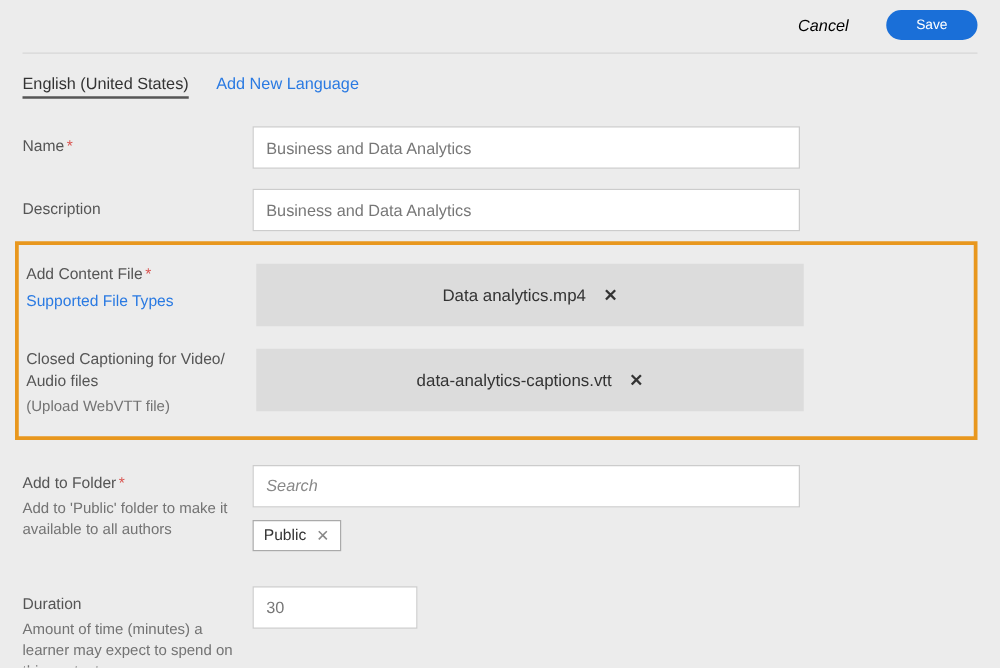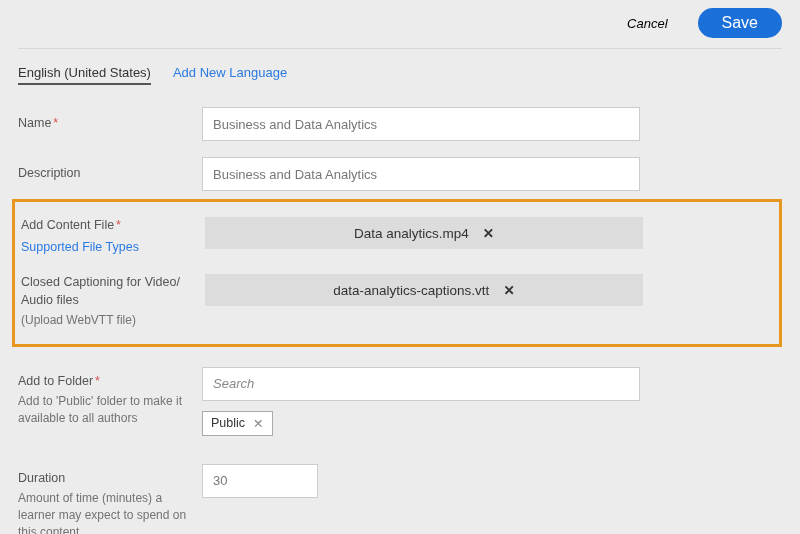--- a/index.html
+++ b/index.html
@@ -17,21 +17,21 @@
     display:flex; align-items:center;
     padding-top:8px; padding-bottom:10px;
     border-bottom:1px solid #d6d6d6;
   }
   .title { font-size:19px; font-weight:400; color:#444; flex:0 0 auto; }
   .header-spacer { flex:1; }
   .cancel-btn { color:#000000; margin-right:30px; cursor:pointer;font-style:italic; }
   .save-btn {
     background:#1a6fd8; color:#fff;
     border:none; border-radius:16px;
-    padding:6px 24px; font-size:16px; cursor:pointer;
+    padding:6px 24px; font-size:11px; cursor:pointer;
   }
 
   .lang-row { margin-top:16px; margin-bottom:14px; display:flex; gap:22px; font-size:13px; }
   .lang-active { color:#333; border-bottom:2px solid #555; padding-bottom:3px; }
   .lang-add { color:#2a7ae2; cursor:pointer; padding-bottom:3px; }
 
   .form-row {
     display:flex; align-items:center;
     padding:8px 0;
   }
@@ -42,34 +42,34 @@
   .label-col .req { color:#d9534f; margin-left:2px; }
   .label-col .sublink { color:#2a7ae2; display:block; margin-top:4px; cursor:pointer; }
   .label-col .hint { color:#737373; font-size:12px; margin-top:3px; }
   .input-col { flex:1; }
   .text-input {
     width:438px; height:34px;
     border:1px solid #ccc; background:#fff;
     padding:0 10px; font-size:13px; color:#777;
   }
   .text-input::placeholder { color:#888; font-style:italic; }
-  .small-input { width:116px; }
+  .small-input { width:132px; }
 
   .highlight-box {
     border:3px solid #e8971e;
     padding:6px 6px 6px 0;
     margin-left:-6px;
     margin-bottom:12px;
   }
   .highlight-box .form-row { padding:9px 0; align-items:flex-start; }
   .highlight-box .label-col { padding-left:6px; width:190px; flex:0 0 190px; }
 
   .file-pill {
     background:#dcdcdc;
-    height:32px; width:438px;
+    height:50px; width:438px;
     display:flex; align-items:center; justify-content:center;
     color:#333; font-size:13.5px;
   }
   .file-pill .xicon { margin-left:14px; font-weight:bold; cursor:pointer; }
 
   .folder-tag {
     display:inline-flex; align-items:center;
     border:1px solid #aaa; background:#ffffff;
     padding:4px 8px; font-size:12.5px; margin-top:10px;
   }

